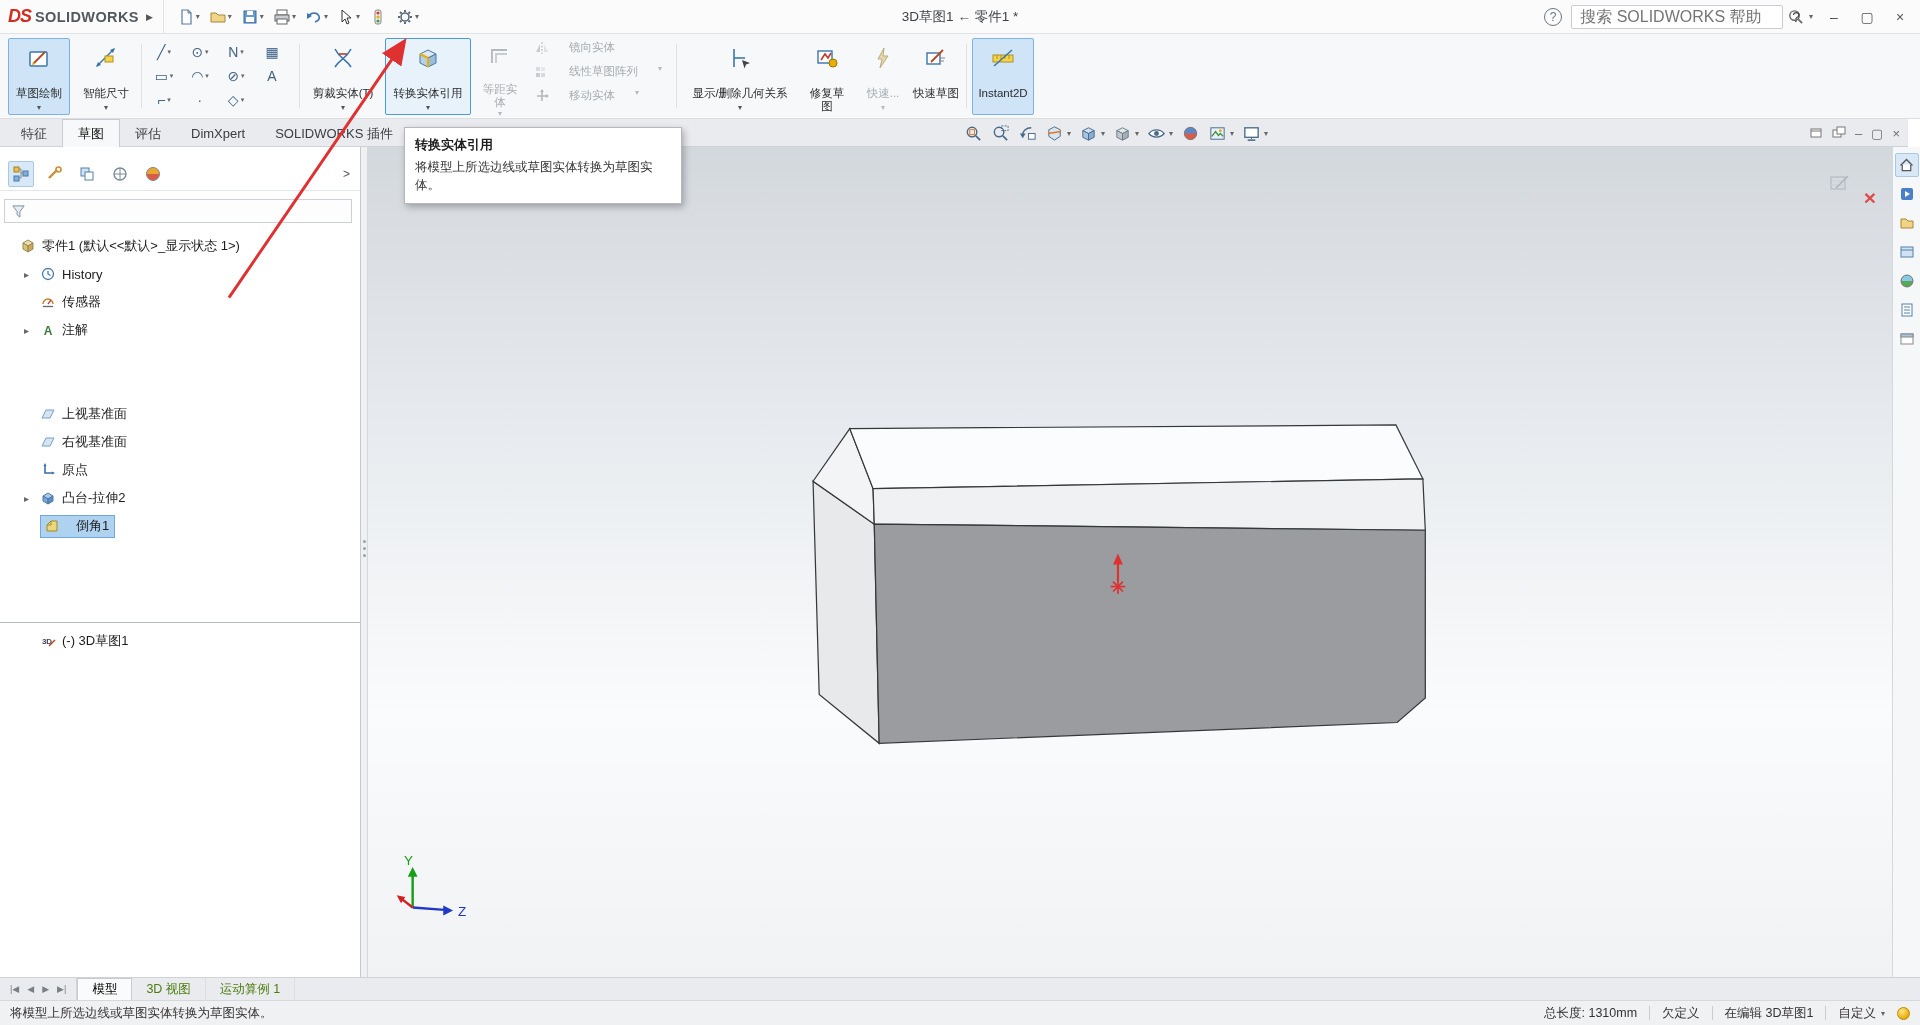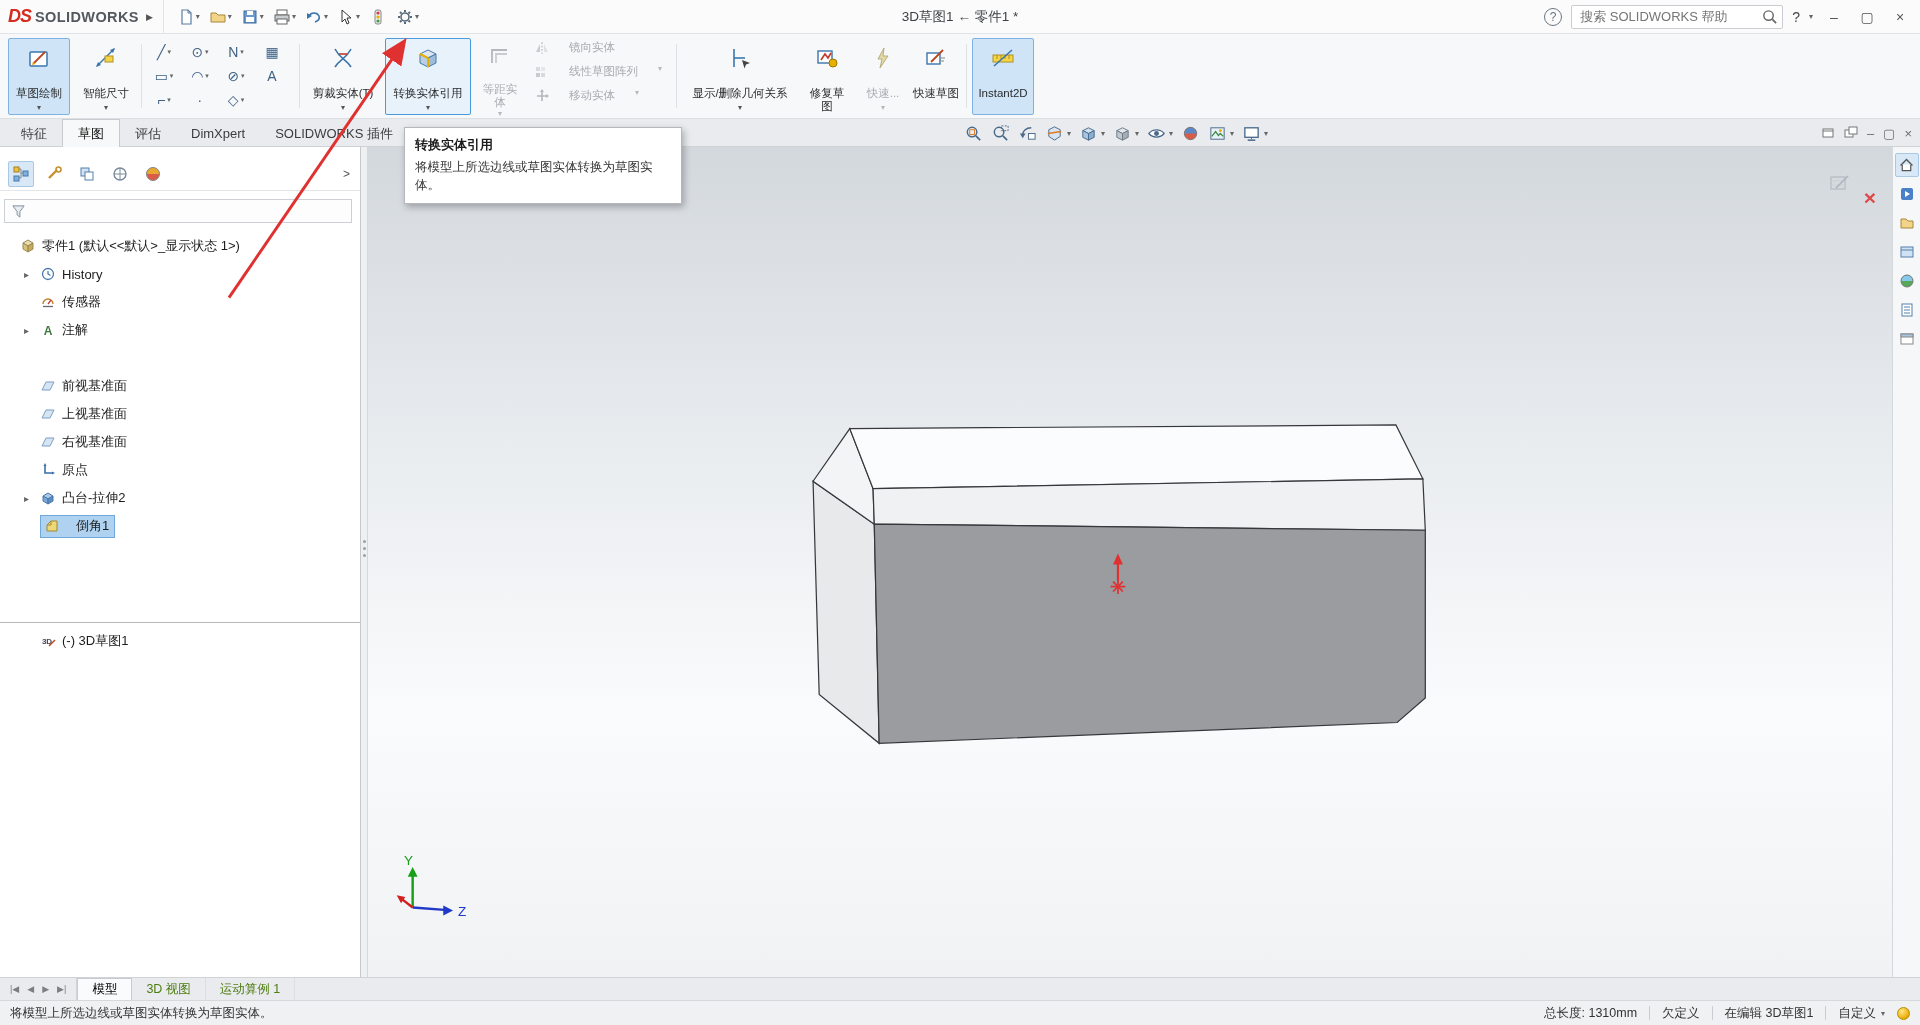--- a/index.html
+++ b/index.html
@@ -13,21 +13,21 @@
   .dslogo { color:#d52b1e; font-weight:bold; font-style:italic; font-size:18px; letter-spacing:-1px; margin-right:4px; }
   .brand-text { font-weight:bold; font-size:14.5px; color:#53585e; letter-spacing:.4px; }
   .brand-expand { color:#555; font-size:9px; margin:0 10px 0 7px; }
   .qbar { display:flex; align-items:center; gap:3px; border-left:1px solid #e1e3e6; padding-left:10px; height:100%; }
   .qbtn { display:inline-flex; align-items:center; height:26px; padding:0 3px; border-radius:2px; }
   .qcaret { font-size:8px; color:#666; margin-left:1px; }
   .doc-title { position:absolute; left:50%; top:0; transform:translateX(-50%); line-height:33px; color:#3c3f43; font-size:13.5px; white-space:nowrap; }
   .tb-right { margin-left:auto; display:flex; align-items:center; gap:9px; }
   .help-badge { width:18px; height:18px; border:1.5px solid #6a7682; border-radius:50%; color:#6a7682; font-size:12px; display:inline-flex; align-items:center; justify-content:center; }
   .searchbox { width:212px; height:24px; border:1px solid #c9cdd1; border-radius:2px; background:#fff; display:flex; align-items:center; padding:0 4px 0 8px; }
-  .searchbox input { border:none; outline:none; flex:1; font-size:13px; color:#666; font-family:inherit; background:transparent; }
+  .searchbox input { border:none; outline:none; flex:1; font-size:16px; color:#666; font-family:inherit; background:transparent; }
   .tb-help { color:#444; font-size:14px; }
   .tb-caret { font-size:8px; color:#666; }
   .winbtn { width:24px; text-align:center; color:#555; font-size:14px; }
 
   
   .ribbon { position:absolute; left:0; top:34px; right:0; height:85px; background:#f7f8f9; border-bottom:1px solid #dcdfe2; z-index:20; }
   .rbtn { position:absolute; top:4px; height:77px; display:flex; flex-direction:column; align-items:center; justify-content:flex-start; padding-top:4px; border:1px solid transparent; border-radius:2px; }
   .rbtn .bicon { height:30px; display:flex; align-items:center; justify-content:center; }
   .rbtn .lbl { font-size:11.5px; line-height:13px; text-align:center; color:#2a2c2e; margin-top:14px; }
   .rbtn .caret { font-size:8px; color:#555; margin-top:auto; padding-bottom:2px; }
@@ -44,21 +44,21 @@
   .stackrow { display:flex; gap:19px; height:24px; padding:0 4px; }
   .stackrow .slbl { font-size:11.5px; color:#a7acb1; white-space:nowrap; }
   .stackrow .qcaret { color:#b6babe; }
 
   
   .tooltip { position:absolute; left:404px; top:127px; width:278px; background:#fff; border:1px solid #b4b8bc; box-shadow:2px 3px 7px rgba(0,0,0,.28); padding:8px 10px 9px; z-index:50; }
   .tooltip .tt-title { font-weight:bold; font-size:13px; color:#1d1d1d; margin-bottom:4px; }
   .tooltip .tt-body { font-size:12.5px; color:#333; line-height:1.45; }
 
   
-  .band { position:absolute; left:0; top:119px; right:0; height:28px; background:#e9ebee; border-bottom:1px solid #cfd3d6; z-index:15; }
+  .band { position:absolute; left:0; top:119px; right:12px; height:28px; background:#e9ebee; border-bottom:1px solid #cfd3d6; z-index:15; }
   .cmtabs { position:absolute; left:6px; top:0; height:28px; display:flex; align-items:flex-end; }
   .cmtab { padding:0 15px; line-height:26px; font-size:13px; color:#3a3d40; }
   .cmtab.active { background:#f7f8f9; border:1px solid #c8ccd0; border-bottom:none; line-height:27px; color:#111; }
   .hud { position:absolute; left:964px; top:0; height:28px; display:flex; align-items:center; gap:8px; }
   .hudbtn { display:flex; align-items:center; gap:2px; }
   .docctl { position:absolute; right:8px; top:0; height:28px; display:flex; align-items:center; gap:9px; color:#6a6f74; font-size:13px; }
 
   
   .main { position:absolute; left:0; top:147px; right:0; bottom:48px; }
   .graphics { position:absolute; inset:0; background:linear-gradient(180deg,#d3d8dd 0%,#dde1e6 16%,#ecefF2 42%,#fafbfc 68%,#f0f2f3 100%); }
@@ -638,28 +638,20 @@
           <span>传感器</span>
         </div>
         <div class="trow" style="top:89px">
           <span class="texp">▸</span>
           <span class="ticon">
               <svg width="16" height="16" viewBox="0 0 16 16">
                 <text x="8" y="12.5" font-size="12" font-weight="bold" text-anchor="middle" fill="#3f7a3f">A</text>
               </svg>
             </span>
           <span>注解</span>
-        </div>
-        <div class="trow" style="top:145px">
-          <span class="ticon">
-              <svg width="16" height="16" viewBox="0 0 16 16">
-                <polygon points="2,12 6,4 14,4 10,12" fill="rgba(140,180,220,.35)" stroke="#7aa0c4"></polygon>
-              </svg>
-            </span>
-          <span>前视基准面</span>
         </div>
         <div class="trow" style="top:173px">
           <span class="ticon">
               <svg width="16" height="16" viewBox="0 0 16 16">
                 <polygon points="2,12 6,4 14,4 10,12" fill="rgba(140,180,220,.35)" stroke="#7aa0c4"></polygon>
               </svg>
             </span>
           <span>上视基准面</span>
         </div>
         <div class="trow" style="top:201px">

